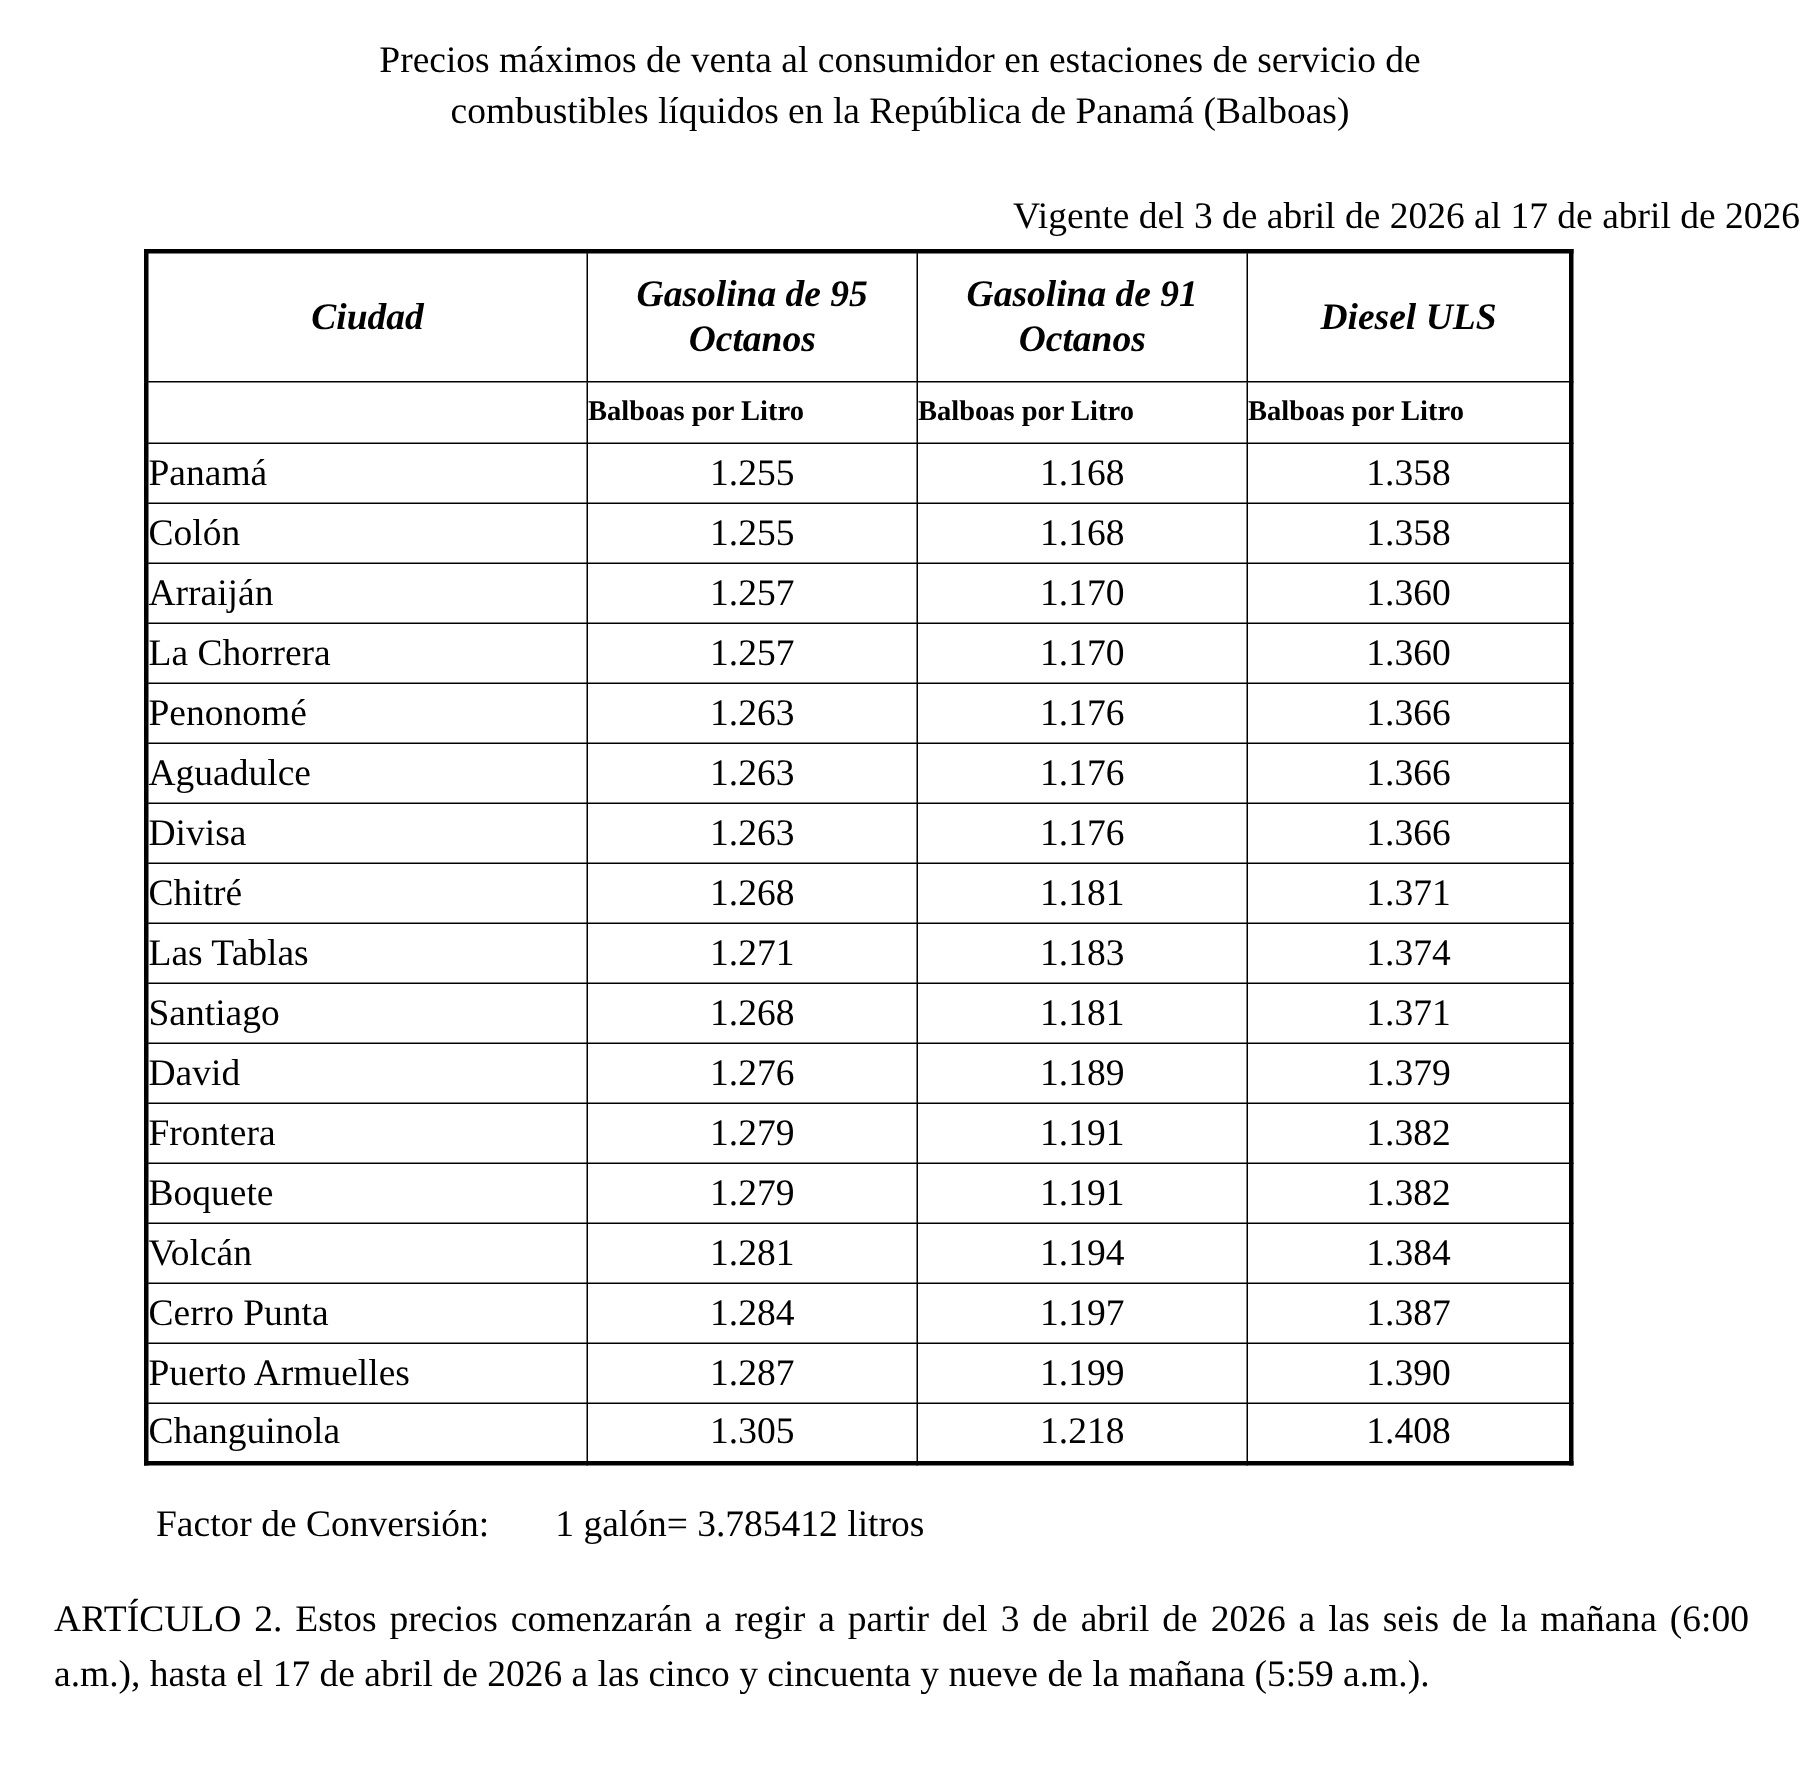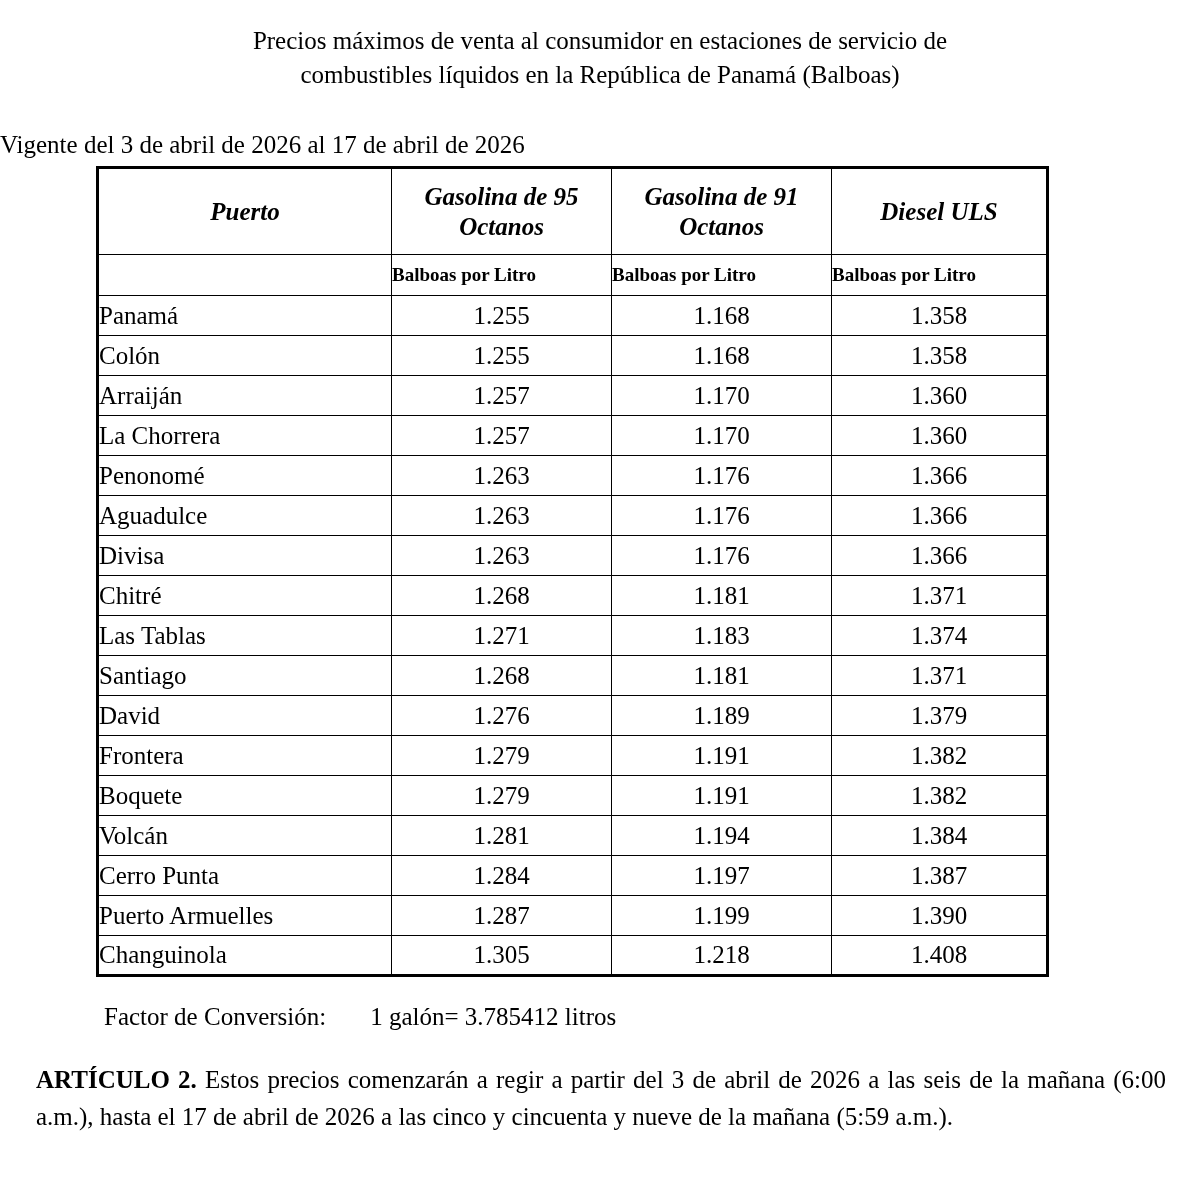--- a/index.html
+++ b/index.html
@@ -28,21 +28,21 @@
     line-height: 34px;
     margin: 0;
     padding-top: 24px;
     font-weight: normal;
   }
   .doc-title .line {
     display: block;
   }
 
   .vigente {
-    text-align: left;
+    text-align: right;
     font-size: 25px;
     line-height: 30px;
     margin: 0;
     padding-top: 38px;
     padding-bottom: 6px;
   }
 
   
   .table-wrap {
     padding-left: 96px;
@@ -117,21 +117,21 @@
   .factor .value { display: inline-block; padding-left: 44px; }
 
   .articulo {
     margin: 0;
     padding: 28px 34px 0 36px;
     font-size: 25px;
     line-height: 37px;
     text-align: justify;
     text-justify: inter-word;
   }
-  .articulo .art-head { font-weight: bold; }
+  .articulo .art-head { font-weight: normal; }
 </style>
 </head>
 <body>
 
 <div class="page">
 
   <div class="doc-title">
     <span class="line">Precios máximos de venta al consumidor en estaciones de servicio de</span>
     <span class="line">combustibles líquidos en la República de Panamá (Balboas)</span>
   </div>
@@ -141,21 +141,21 @@
   <div class="table-wrap">
     <table class="prices">
       <colgroup>
         <col class="c-city">
         <col class="c-fuel">
         <col class="c-fuel2">
         <col class="c-fuel3">
       </colgroup>
       <thead>
         <tr>
-          <th class="hdr-main hdr-city">Puerto</th>
+          <th class="hdr-main hdr-city">Ciudad</th>
           <th class="hdr-main">Gasolina de 95 Octanos</th>
           <th class="hdr-main">Gasolina de 91 Octanos</th>
           <th class="hdr-main">Diesel ULS</th>
         </tr>
         <tr>
           <th class="hdr-sub hdr-sub-empty"></th>
           <th class="hdr-sub">Balboas por Litro</th>
           <th class="hdr-sub">Balboas por Litro</th>
           <th class="hdr-sub">Balboas por Litro</th>
         </tr>

